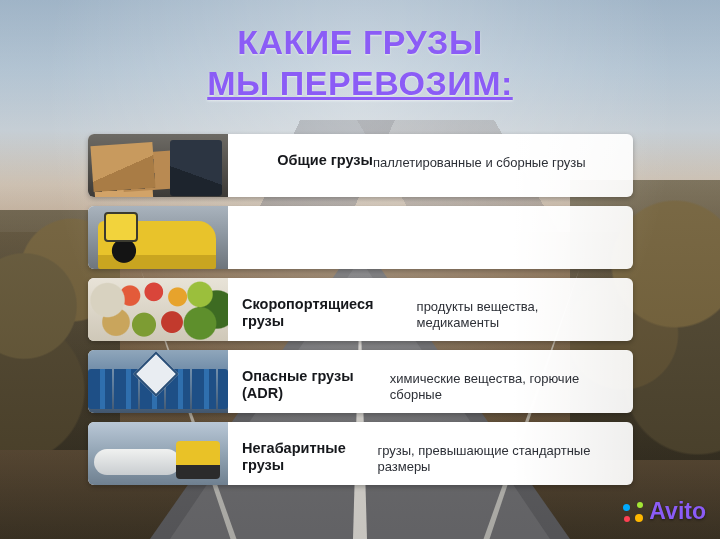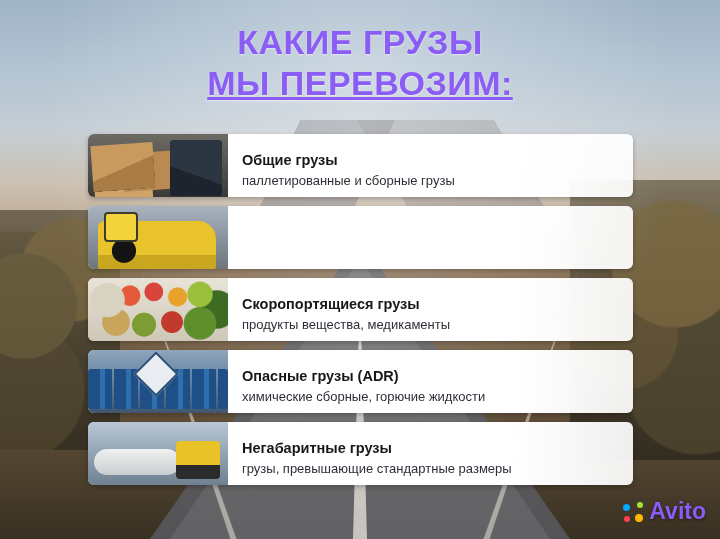--- a/index.html
+++ b/index.html
@@ -158,21 +158,21 @@
   .card-thumb {
     width: 140px;
     flex: 0 0 140px;
     position: relative;
     overflow: hidden;
   }
   .card-text {
     flex: 1 1 auto;
     padding: 18px 12px 8px 14px;
     display: flex;
-    flex-direction: column;
+    flex-direction: row;
     justify-content: center;
   }
   .card-title {
     font-size: 14.5px;
     font-weight: bold;
     color: #16181c;
     line-height: 1.2;
   }
   .card-sub {
     font-size: 13px;
@@ -347,21 +347,21 @@
       <div class="card-text">
         <div class="card-title">Скоропортящиеся грузы</div>
         <div class="card-sub">продукты вещества, медикаменты</div>
       </div>
     </div>
 
     <div class="card">
       <div class="card-thumb t-adr"></div>
       <div class="card-text">
         <div class="card-title">Опасные грузы (ADR)</div>
-        <div class="card-sub">химические сборные, горючие жидкости</div>
+        <div class="card-sub">химические вещества, горючие сборные</div>
       </div>
     </div>
 
     <div class="card">
       <div class="card-thumb t-oversize"></div>
       <div class="card-text">
         <div class="card-title">Негабаритные грузы</div>
         <div class="card-sub">грузы, превышающие стандартные размеры</div>
       </div>
     </div>

